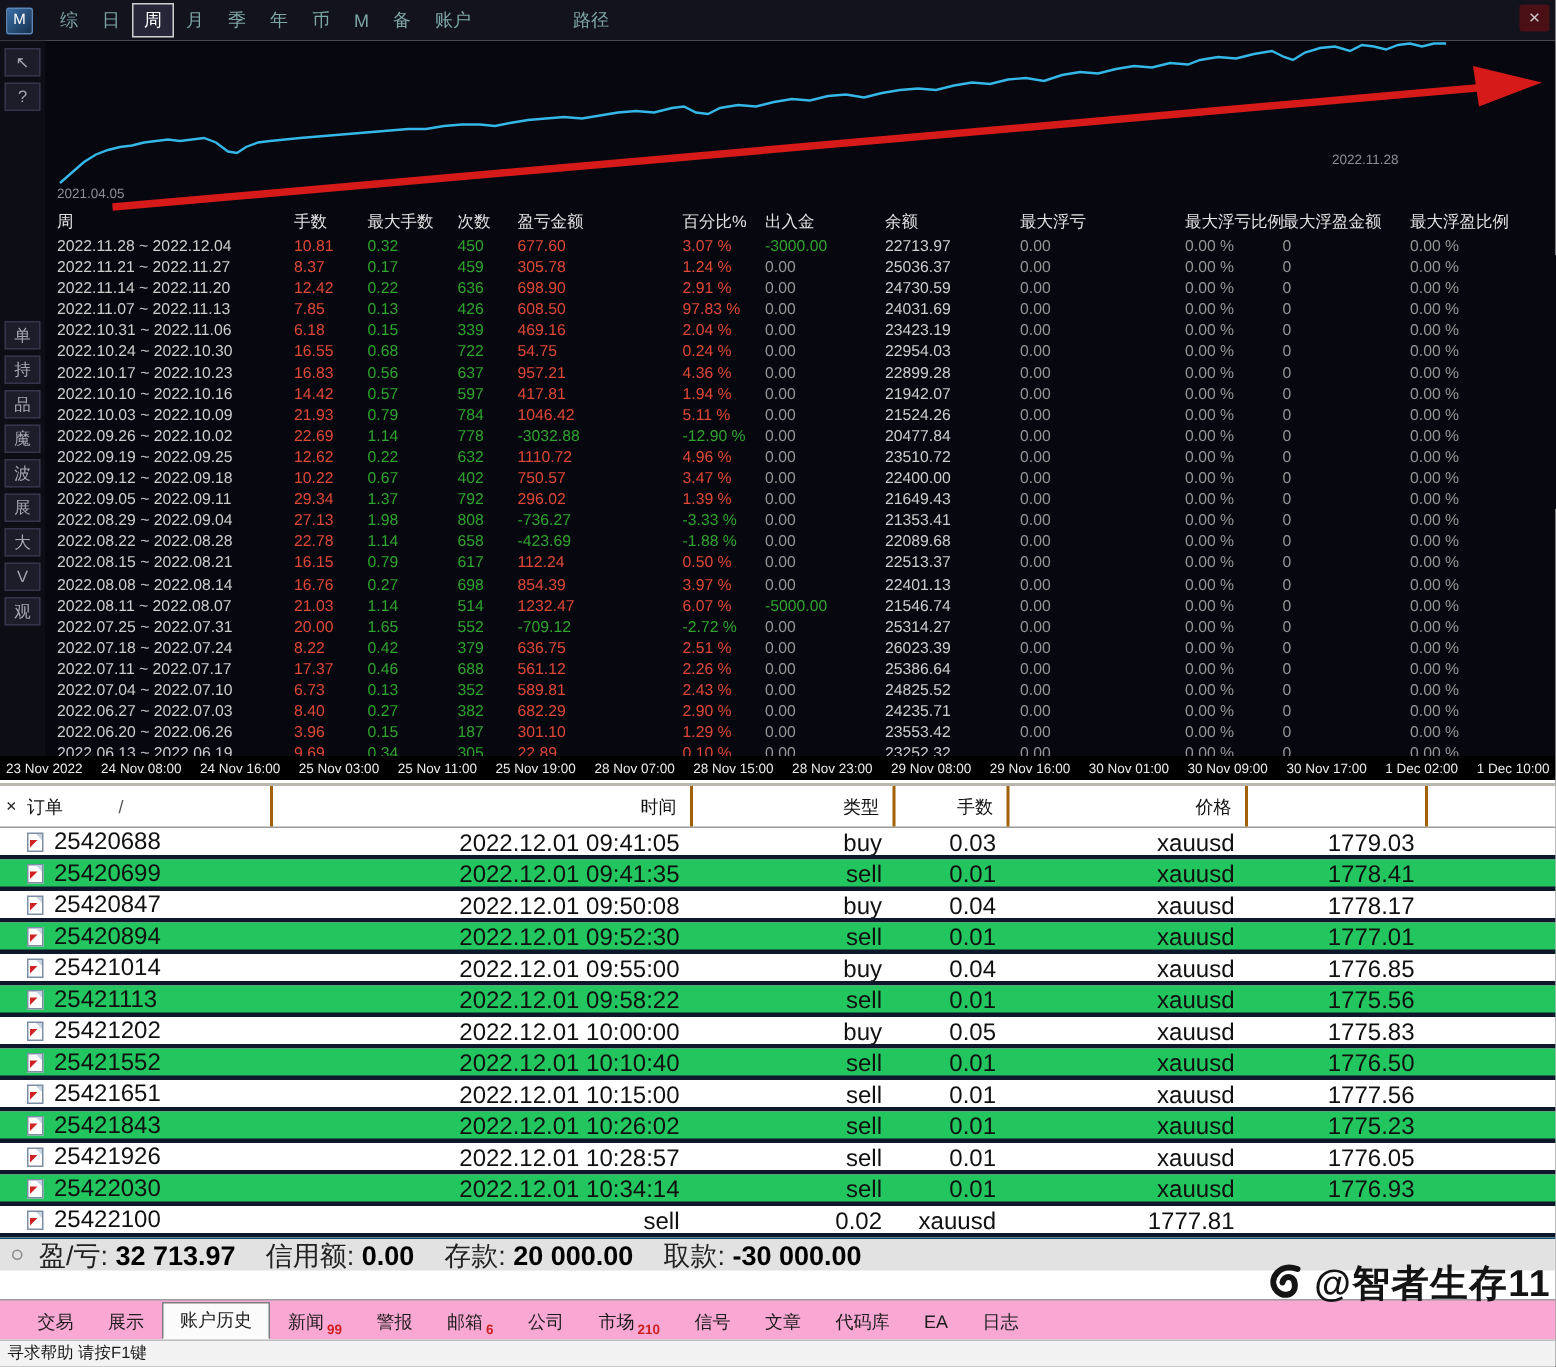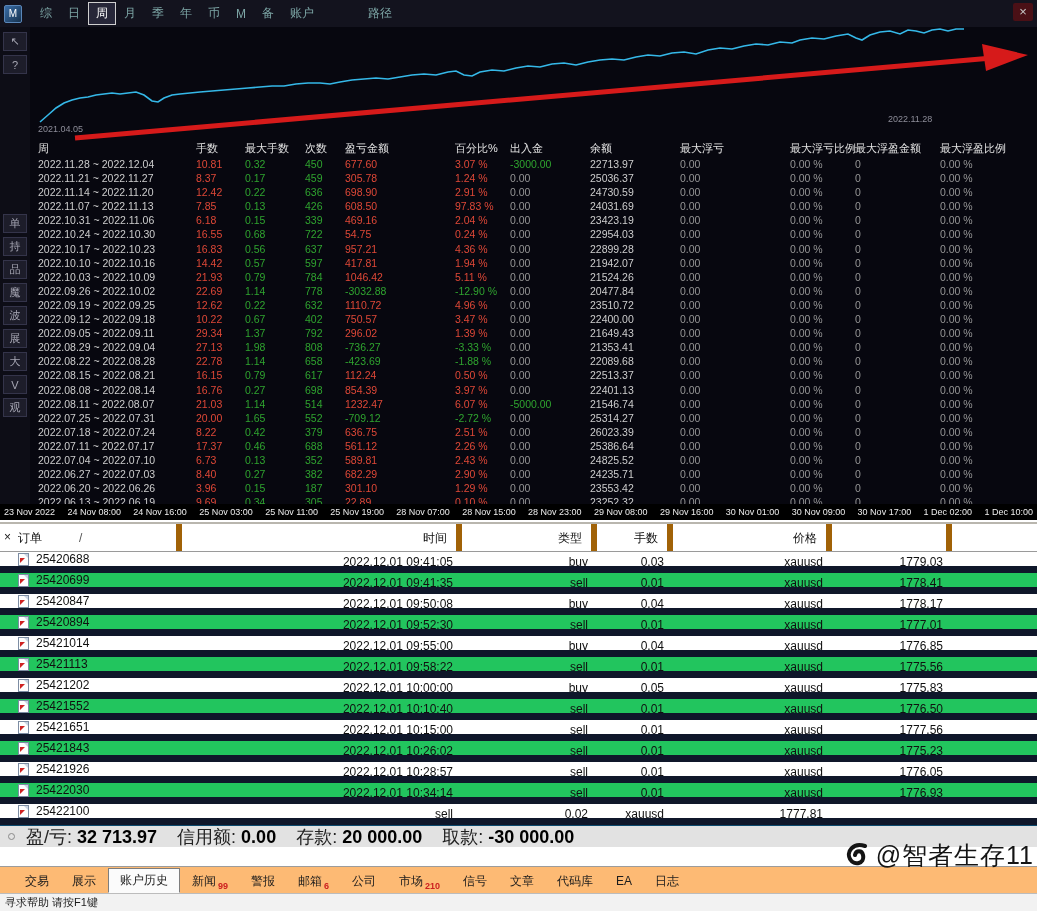--- a/index.html
+++ b/index.html
@@ -5,29 +5,29 @@
   *{box-sizing:border-box;margin:0;padding:0}
   body{background:#888;font-family:"Liberation Sans",sans-serif}
   .app{position:relative;width:1037px;height:911px;background:#fff;overflow:hidden}
 
   
   .topbar{position:absolute;left:0;top:0;width:1037px;height:27px;background:#13131e;display:flex;align-items:center}
   .app-icon{width:18px;height:18px;margin:0 10px 0 4px;border-radius:2px;background:linear-gradient(135deg,#3a6ea8,#16324e);border:1px solid #5a86b8;color:#fff;font-size:10px;line-height:16px;text-align:center;flex:none}
   .menu{display:flex;align-items:center}
   .menu-item{color:#7da6a6;font-size:12px;padding:3px 8px;white-space:nowrap;cursor:default}
   .menu-item.sel{color:#fff;background:#262638;border:1px solid #cfcfcf;padding:2px 7px}
-  .path-label{color:#7da6a6;font-size:12px;margin-left:46px}
+  .path-label{color:#7da6a6;font-size:12px;margin-left:60px}
   .top-close{position:absolute;right:4px;top:3px;width:20px;height:18px;color:#c9c9c9;font-size:13px;text-align:center;line-height:18px;background:#4a1016;border-radius:2px}
 
   
   .chart-panel{position:absolute;left:0;top:27px;width:1037px;height:477px;background:#07070f;overflow:hidden}
   .equity-svg{position:absolute;left:30px;top:0;width:1007px;height:477px}
   .chart-date{position:absolute;color:#8d8d99;font-size:9px;white-space:nowrap}
   .date-start{left:38px;top:97px}
-  .date-end{left:888px;top:87px}
+  .date-end{left:888px;top:74px}
 
   .side-toolbar{position:absolute;left:0;top:0;width:30px;height:477px;display:flex;flex-direction:column;align-items:flex-start;padding-top:3px;background:#0d0d16}
   .side-btn{width:24px;height:19px;margin:2px 0 2px 3px;background:#1d1d2a;border:1px solid #34344a;color:#a7a7b4;font-size:11px;display:flex;align-items:center;justify-content:center;flex:none}
   .side-btn:nth-child(3){margin-top:138px}
 
   .stats{position:absolute;left:30px;top:113px;width:1007px;height:364px;overflow:hidden;font-size:10.5px;white-space:nowrap}
   .s-grid{display:grid;grid-template-columns:166px 49px 60px 40px 110px 55px 80px 90px 110px 65px 85px 97px}
   .stats-header{height:17px;line-height:17px;color:#e2e2e2;font-size:11px}
   .stats-row{height:14.1px;line-height:14.1px}
   .sc{overflow:visible}
@@ -38,40 +38,40 @@
   .c-date{color:#cdcdcd}
 
   
   .timeline{position:absolute;left:0;top:504px;width:1037px;height:16px;background:#000;display:flex;justify-content:space-between;align-items:center;padding:0 4px;color:#ededed;font-size:9px;white-space:nowrap}
 
   
   .history{position:absolute;left:0;top:522px;width:1037px;height:344px;background:#fff;border-top:2px solid #b9b6ae}
   .h-close{position:absolute;left:4px;top:7px;font-size:12px;color:#222;line-height:12px}
   .h-grid{display:grid;grid-template-columns:182px 280px 135px 76px 159px 120px 85px}
   .h-header{height:28px;line-height:28px;font-size:12px;color:#101010;border-bottom:1px solid #9a9a9a}
-  .h-header .hc{border-right:6px solid #a16207}
+  .h-header .hc{border-right:2px solid #a16207}
   .hc{overflow:hidden;white-space:nowrap}
   .hc.right{text-align:right;padding-right:9px}
   .hc.order{padding-left:18px;display:flex;align-items:center;gap:7px}
   .sort{color:#555;margin-left:30px}
-  .h-row{height:21px;line-height:21px;font-size:12px;color:#101010;border-bottom:7px solid #0f172a}
+  .h-row{height:21px;line-height:21px;font-size:16px;color:#101010;border-bottom:3px solid #0f172a}
   .h-row.alt{background:#22c55e}
   .doc-icon{width:11px;height:13px;background:#fefefe;border:1px solid #7d8da3;position:relative;flex:none}
   .doc-icon::before{content:"";position:absolute;right:0;top:0;border-left:4px solid transparent;border-top:4px solid #c9d4e2}
   .doc-icon::after{content:"";position:absolute;left:1px;bottom:2px;border-top:5px solid #cf2323;border-right:5px solid transparent}
   .summary{position:absolute;left:0;top:301px;width:1037px;height:22px;background:#e2e2e2;border-top:1px solid #0c4a6e;display:flex;align-items:center;gap:20px;padding-left:26px;font-size:18px}
   .sum-dot{position:absolute;left:8px;width:7px;height:7px;border:1px solid #8a8a8a;border-radius:50%}
   .lbl{color:#222;margin-right:5px}
   .val{font-weight:bold;color:#000}
 
   
-  .watermark{position:absolute;right:3px;top:839px;display:flex;align-items:center;gap:3px;z-index:30;font-size:25px;font-weight:normal;color:#141414;letter-spacing:1px}
+  .watermark{position:absolute;right:3px;top:839px;display:flex;align-items:center;gap:3px;z-index:30;font-size:25px;font-weight:bold;color:#141414;letter-spacing:1px}
 
   
-  .tabbar{position:absolute;left:0;top:866px;width:1037px;height:27px;background:#fdba74;border-top:1px solid #9c9c9c;display:flex;align-items:flex-end;padding-left:14px}
+  .tabbar{position:absolute;left:0;top:866px;width:1037px;height:27px;background:#f9a8d4;border-top:1px solid #9c9c9c;display:flex;align-items:flex-end;padding-left:14px}
   .tab{height:22px;line-height:22px;padding:0 11px;font-size:12px;color:#1c1c1c;margin:0 1px 1px 0;white-space:nowrap}
   .tab.sel{background:#fbfbfb;border:1px solid #7e7e7e;border-bottom-color:#fbfbfb;height:25px;line-height:23px;margin-bottom:0}
   .badge{color:#cc2020;font-size:9px;vertical-align:-4px;margin-left:2px;font-weight:bold}
 
   
   .statusbar{position:absolute;left:0;top:893px;width:1037px;height:22px;background:#f2f2f2;border-top:1px solid #bcbcbc;font-size:11px;color:#1a1a1a;line-height:17px;padding-left:5px}
 </style>
 </head>
 <body>
 

